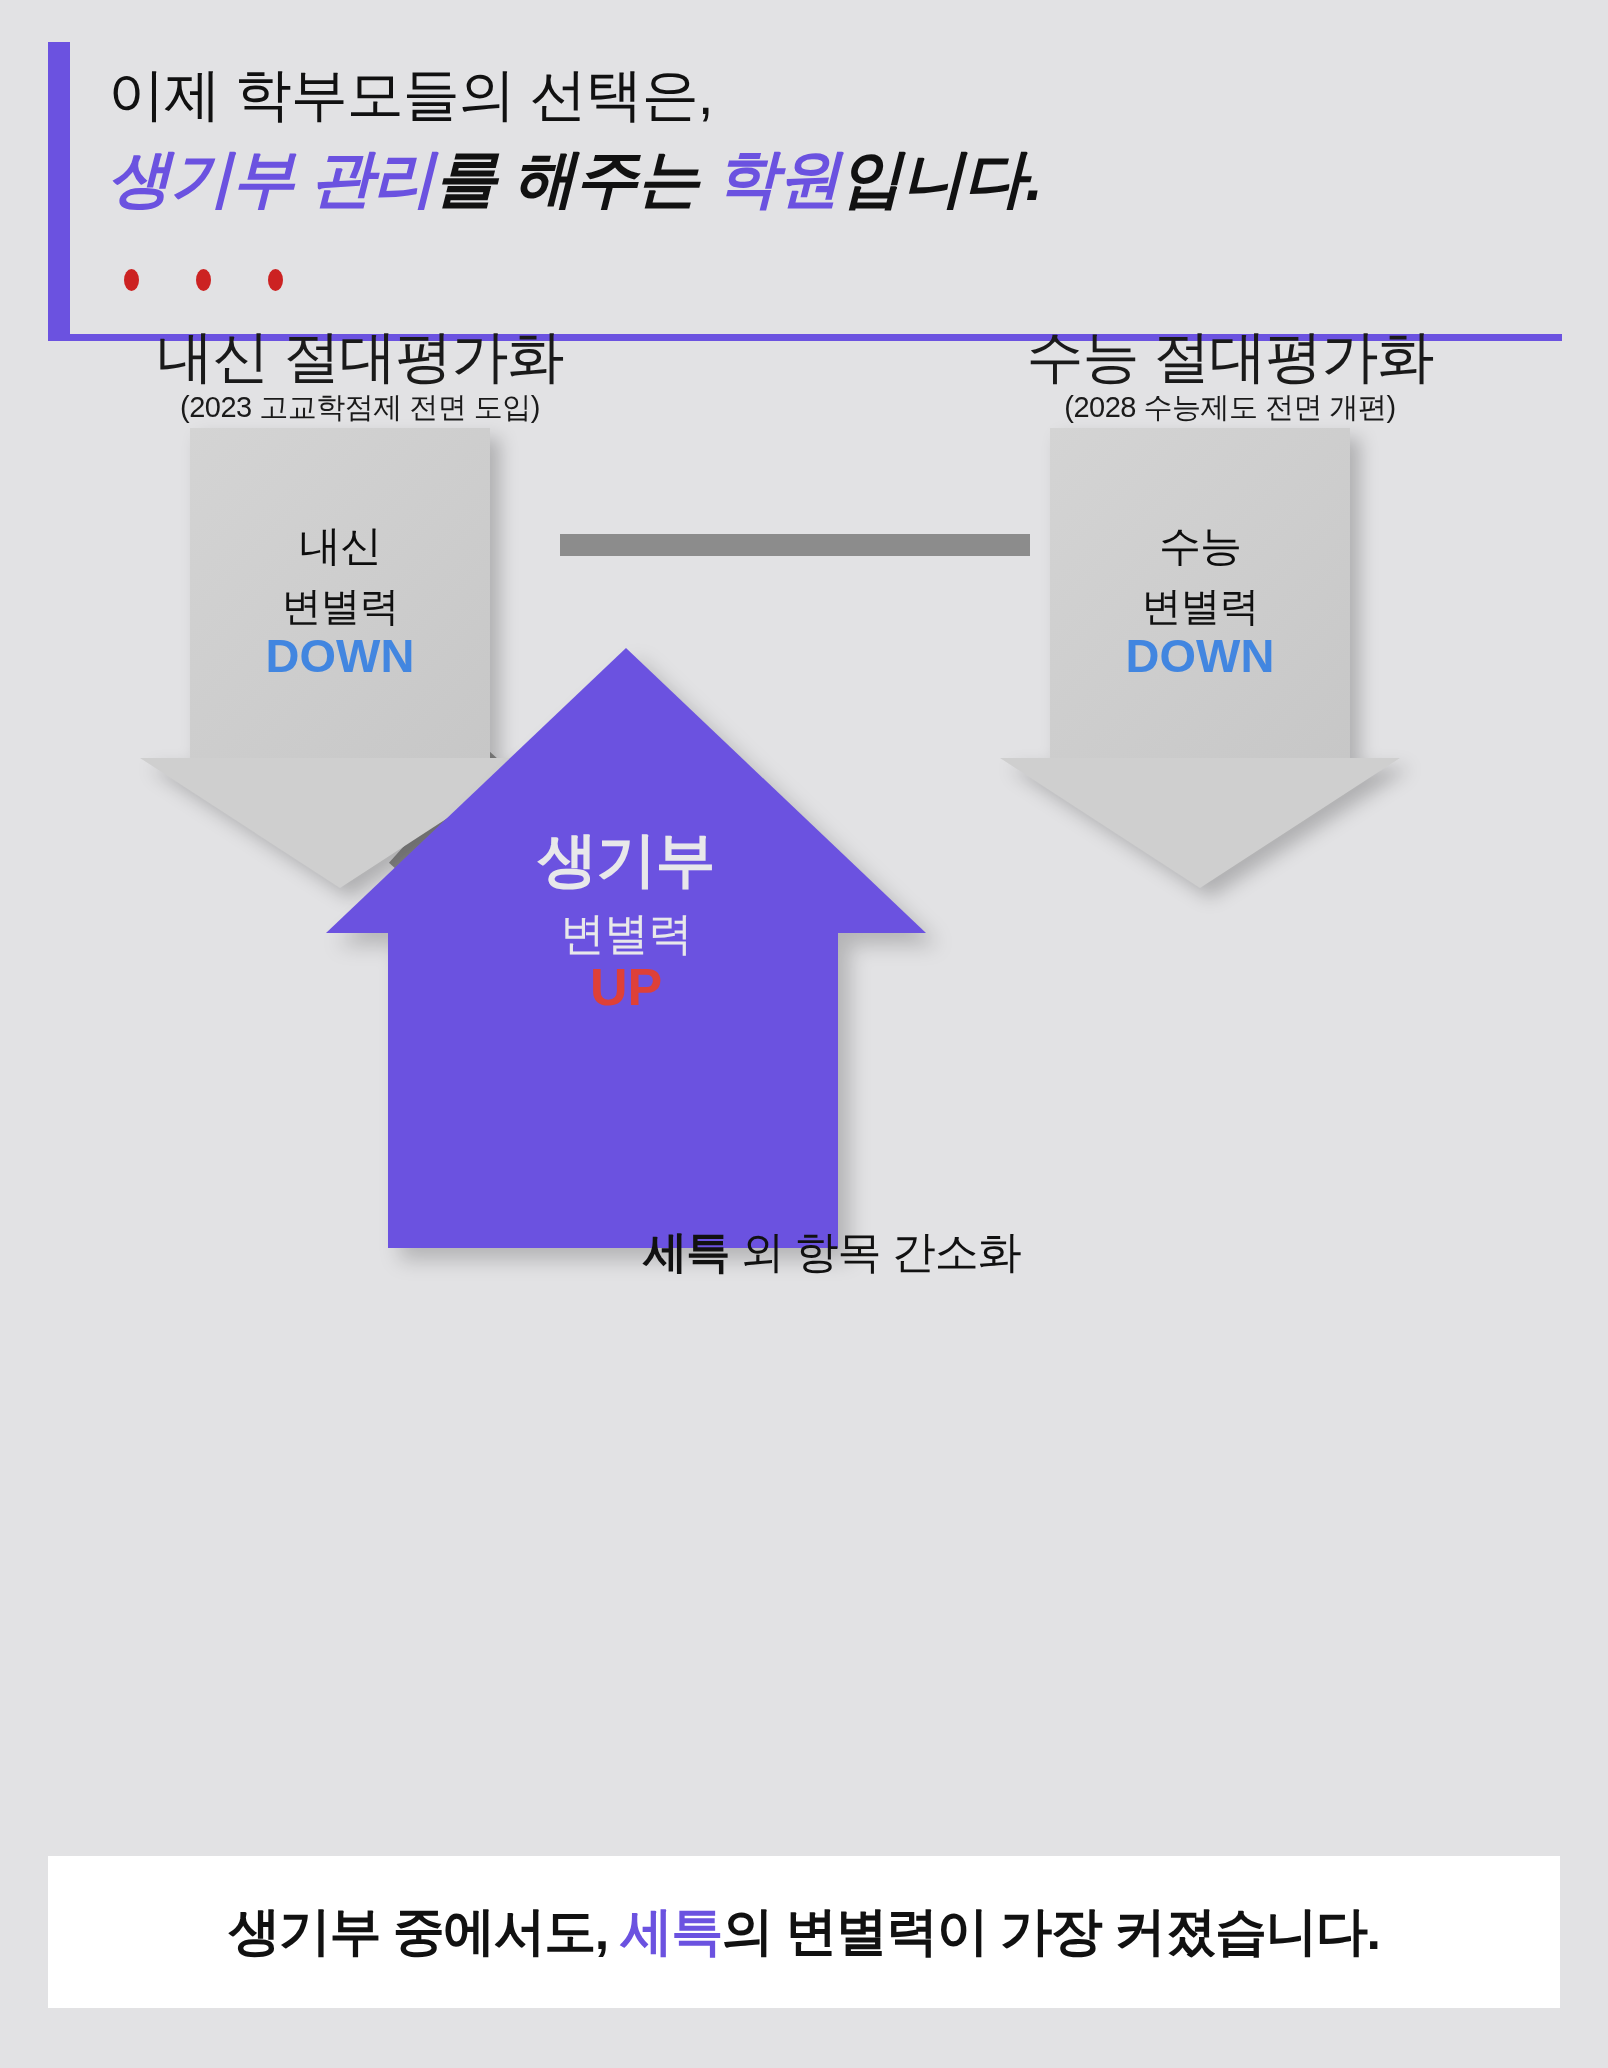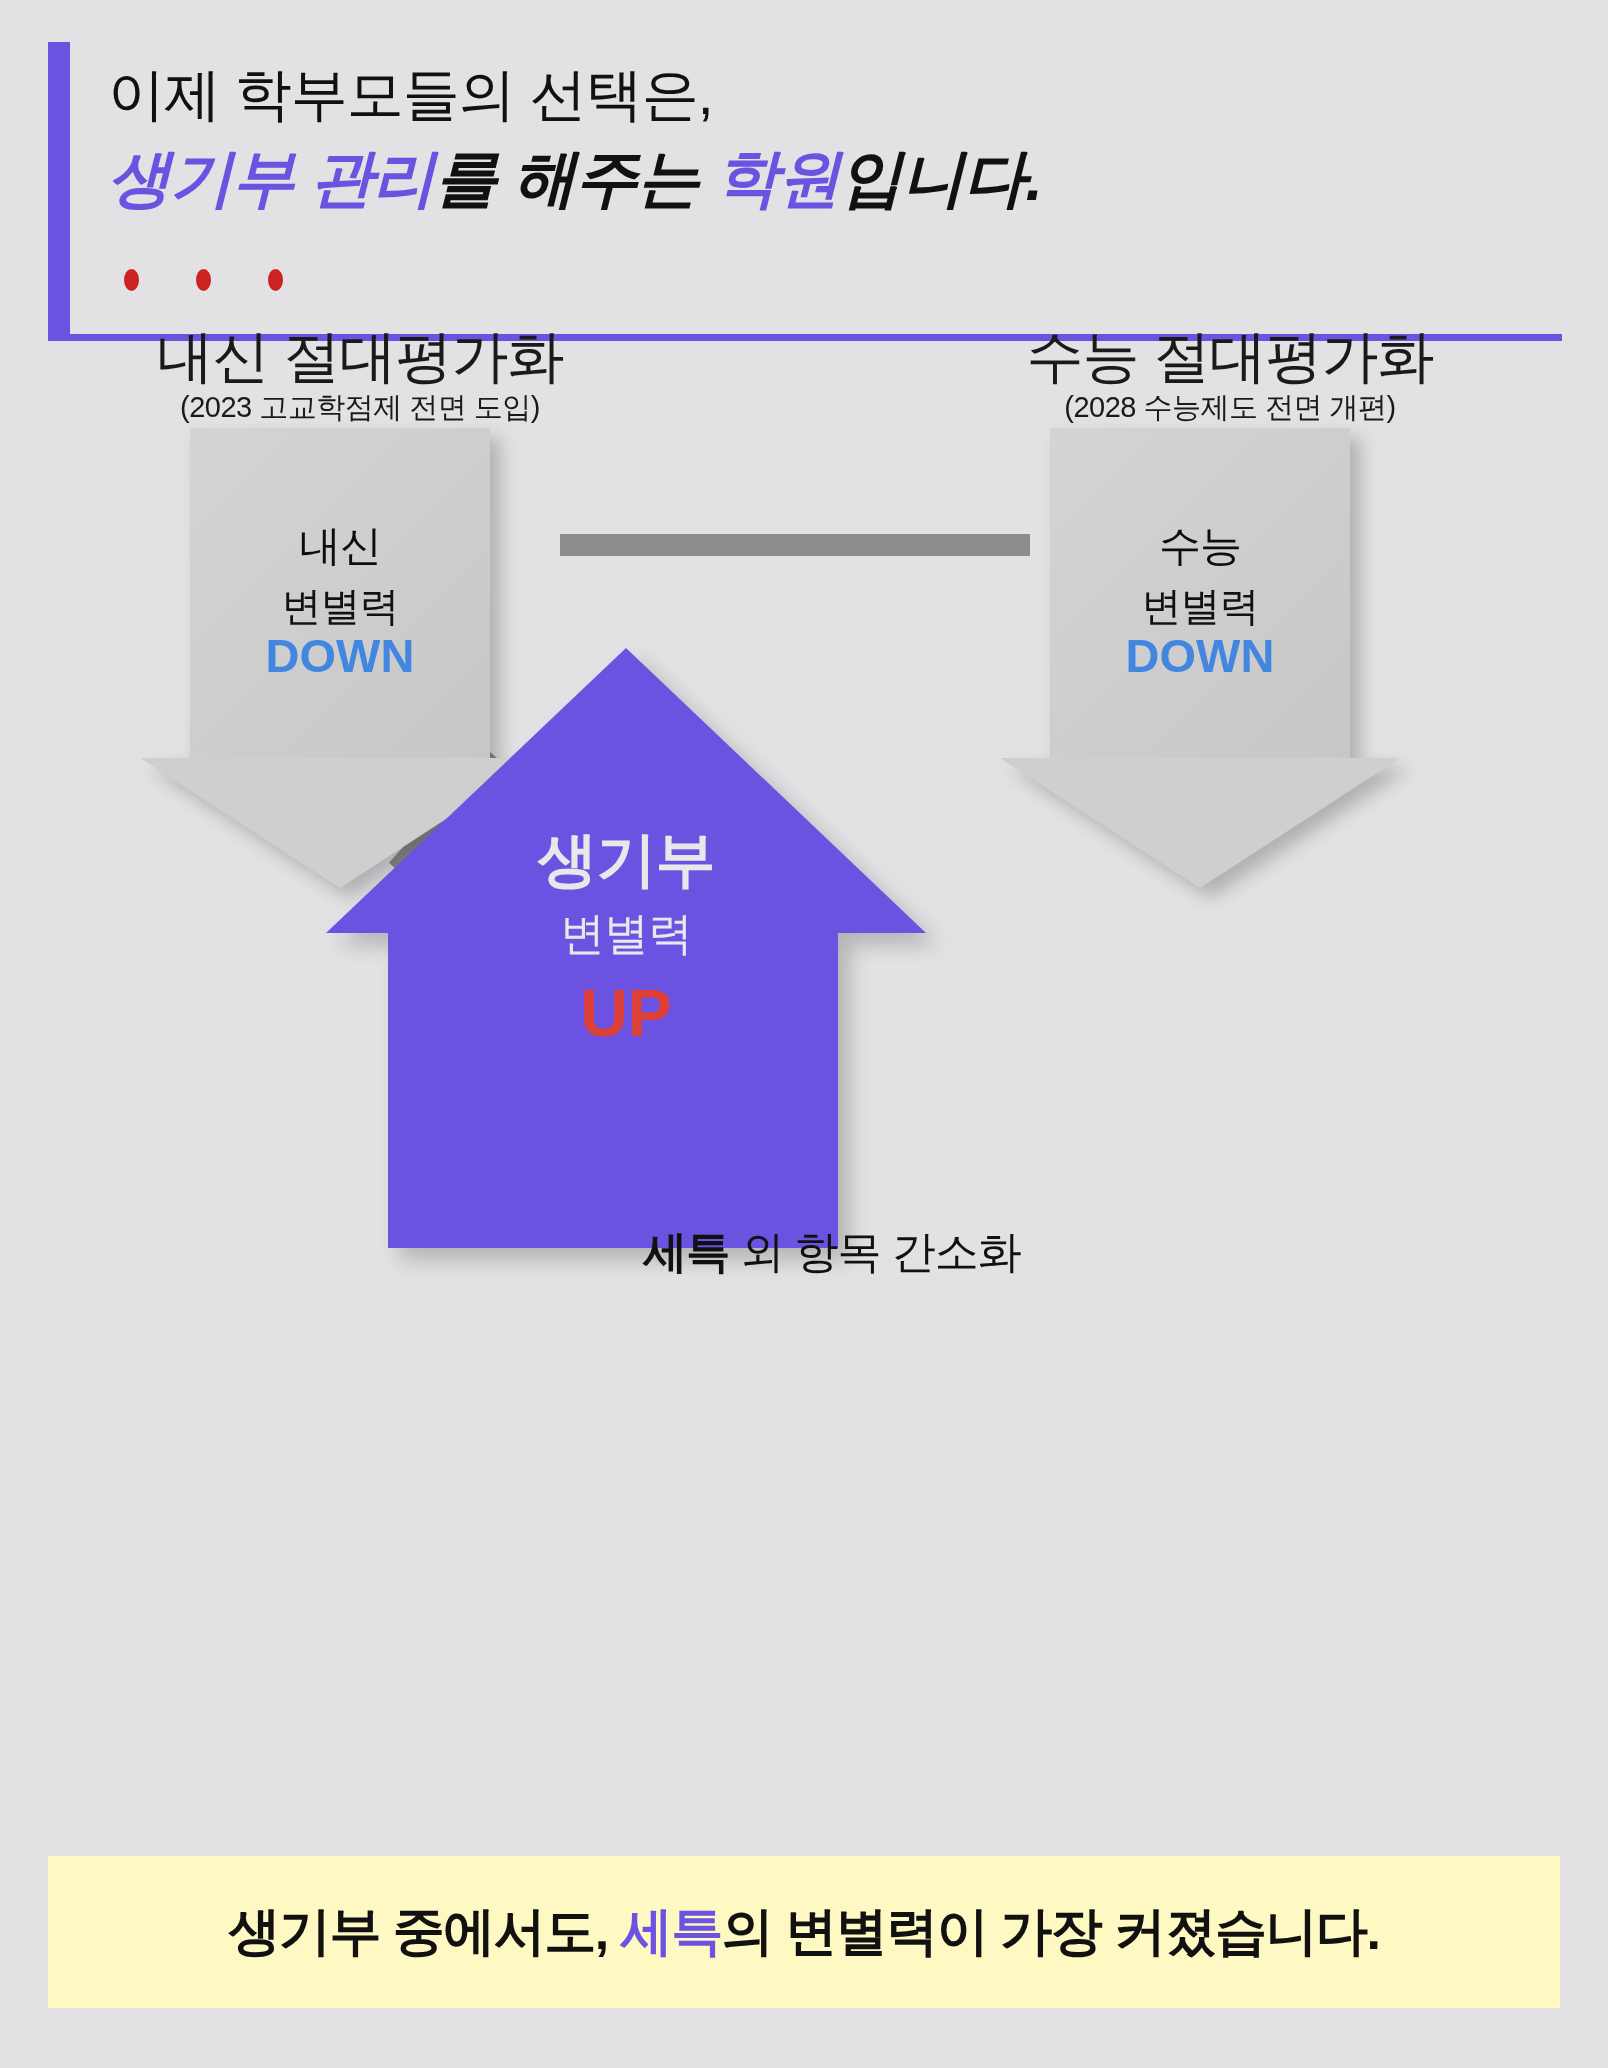--- a/index.html
+++ b/index.html
@@ -103,32 +103,32 @@
   }
   #au-shaft{
     position:absolute;left:62px;top:284px;width:450px;height:316px;
     background:#6b52e0;
   }
   #au-text{
     position:absolute;left:0;top:180px;width:600px;text-align:center;
   }
   #au-title{font-size:60px;font-weight:700;color:#e8e8ea;line-height:1.05;letter-spacing:-1px;}
   #au-sub{font-size:45px;font-weight:400;color:#e8e8ea;line-height:1.1;margin-top:18px;letter-spacing:-1px;}
-  #au-status{font-size:66px;font-weight:700;color:#de4038;line-height:1.1;margin-top:18px;}
+  #au-status{font-size:52px;font-weight:700;color:#de4038;line-height:1.1;}
 
   #bottom-caption{
     position:absolute;left:0;top:875px;width:1608px;text-align:center;
     font-size:44px;color:#111;letter-spacing:-1px;padding-left:28px;
   }
   #bottom-caption .bc-strong{font-weight:700;}
 
   
   #footer-banner{
     position:absolute;left:48px;top:1856px;width:1512px;height:152px;
-    background:#fef9c3;display:flex;align-items:center;justify-content:center;
+    background:#ffffff;display:flex;align-items:center;justify-content:center;
   }
   #footer-text{
     font-size:52px;font-weight:700;color:#111;letter-spacing:-1.5px;white-space:nowrap;
   }
   #footer-text .ft-accent{color:#6b52e0;}
 </style>
 </head>
 <body>
 
 <div id="header">

